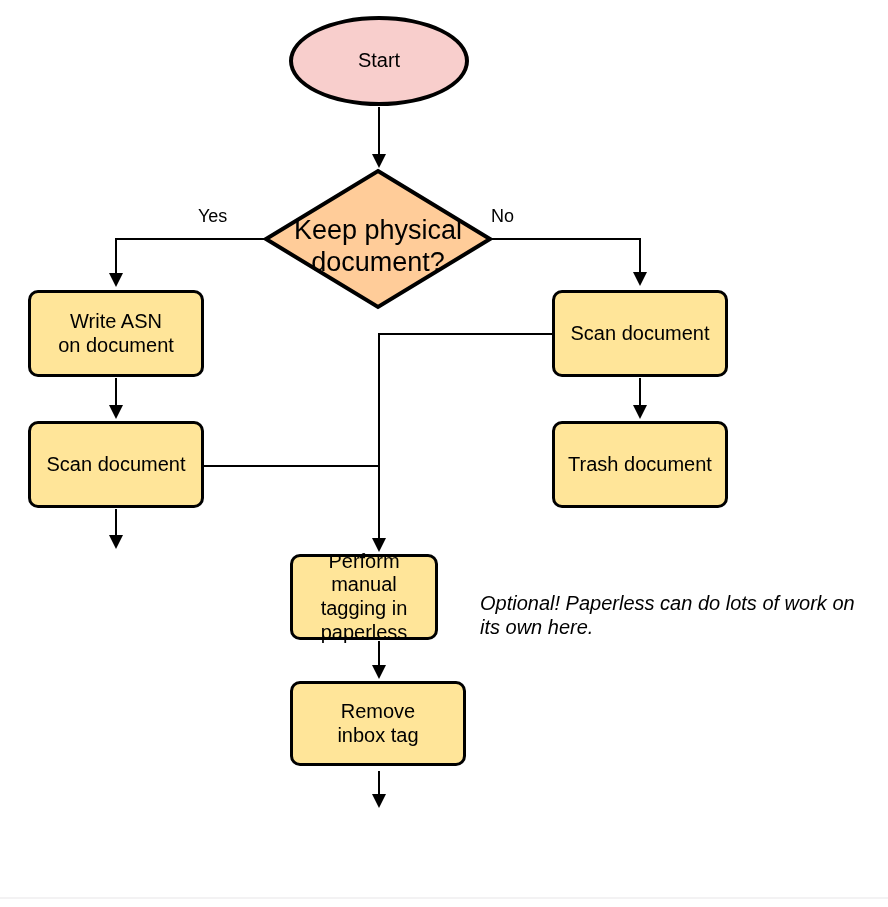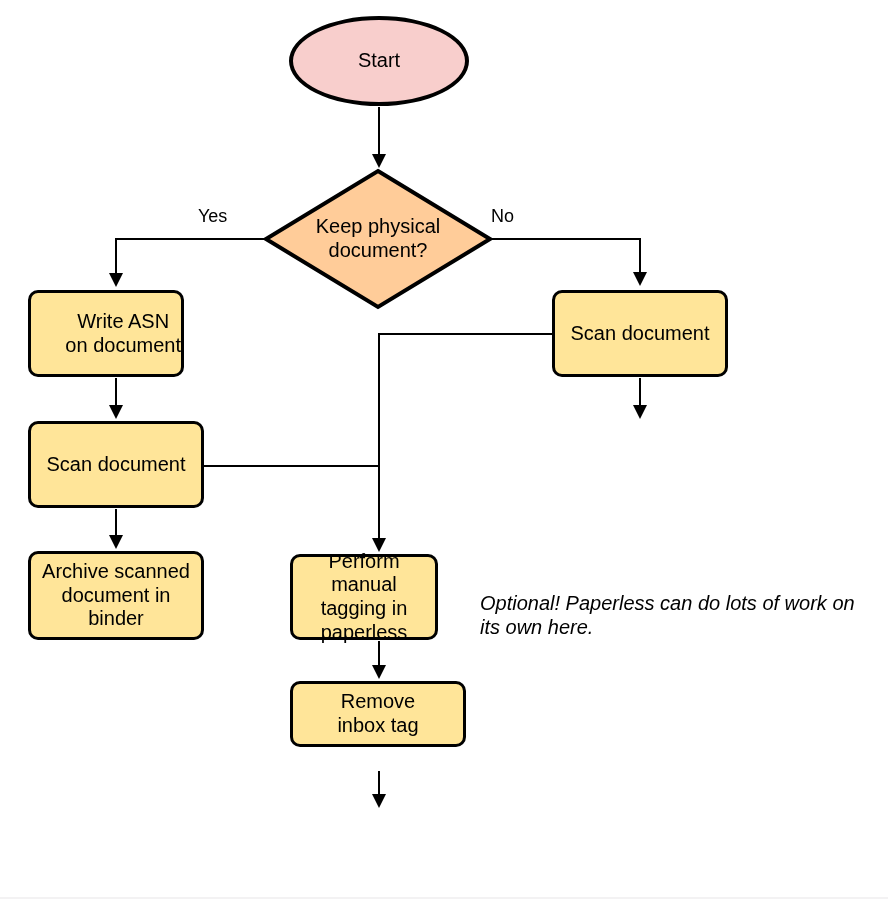--- a/index.html
+++ b/index.html
@@ -25,45 +25,45 @@
     border: 3.5px solid var(--stroke, #000);
     border-radius: 10px;
   }
   .terminal {
     background: var(--terminal_fill, #f8cecc);
     border: 4px solid var(--stroke, #000);
     border-radius: 50%;
   }
   .decision-label {
     position: absolute; left: 278px; top: 215px; width: 200px;
-    text-align: center; font-size: 20px; line-height: 1.18; white-space: pre-line;
+    text-align: center; font-size: 27px; line-height: 1.18; white-space: pre-line;
   }
   .edge-label {
     position: absolute; width: 60px; text-align: left;
     font-size: 18px; line-height: 1.1;
   }
   .edge-label.yes { left: 198px; top: 207px; }
   .edge-label.no  { left: 491px; top: 207px; }
   .note {
     position: absolute; left: 480px; top: 592px; width: 420px;
     font-size: 20px; line-height: 1.18; font-style: italic; white-space: pre-line;
   }
   .bottom-divider {
     position: absolute; left: 0; top: 897px; width: 888px; height: 2px;
     background: #f3f2f3;
   }
   
   #n-start   { left: 289px; top: 16px;  width: 180px; height: 90px; }
-  #n-write   { left: 28px;  top: 290px; width: 156px; height: 87px; justify-content: flex-end; }
+  #n-write   { left: 28px;  top: 290px; width: 176px; height: 87px; }
   #n-scan-l  { left: 28px;  top: 421px; width: 176px; height: 87px; }
   #n-archive { left: 28px;  top: 551px; width: 176px; height: 89px; }
   #n-scan-r  { left: 552px; top: 290px; width: 176px; height: 87px; }
   #n-trash   { left: 552px; top: 421px; width: 176px; height: 87px; }
   #n-tag     { left: 290px; top: 554px; width: 148px; height: 86px; }
-  #n-remove  { left: 290px; top: 681px; width: 176px; height: 66px; }
+  #n-remove  { left: 290px; top: 681px; width: 176px; height: 85px; }
   #n-end     { left: 289px; top: 810px; width: 180px; height: 88px; }
 </style>
 </head>
 <body>
 
 <div class="stage">
 
   <svg class="connectors" viewBox="0 0 888 907" xmlns="http://www.w3.org/2000/svg">
     <defs>
       <marker id="arrow" viewBox="0 0 16 16" refX="13" refY="8" markerWidth="16" markerHeight="16" markerUnits="userSpaceOnUse" orient="auto-start-reverse">
@@ -97,30 +97,28 @@
 
   <div id="n-write" class="node process">
     <span>Write ASN
 on document</span>
   </div>
 
   <div id="n-scan-l" class="node process">
     <span>Scan document</span>
   </div>
 
-  <div id="n-archive" class="node process">
-    <span>Archive scanned
-document in
-binder</span>
-  </div>
 
   <div id="n-scan-r" class="node process">
     <span>Scan document</span>
   </div>
 
+  <div id="n-trash" class="node process">
+    <span>Trash document</span>
+  </div>
 
   <div id="n-tag" class="node process">
     <span>Perform manual
 tagging in
 paperless</span>
   </div>
 
   <div class="note">Optional! Paperless can do lots of work on
 its own here.</div>
 

